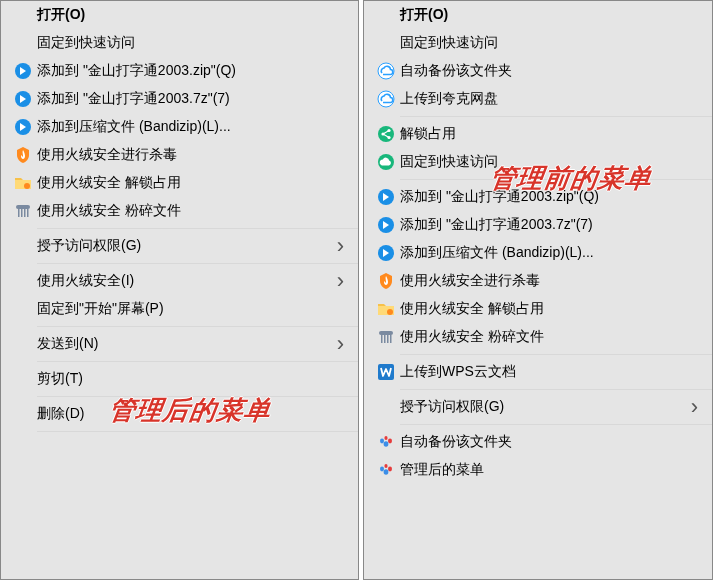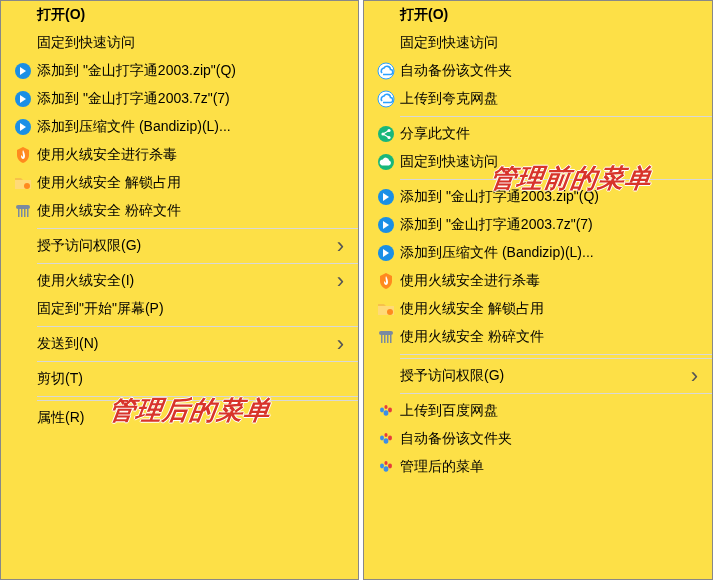--- a/index.html
+++ b/index.html
@@ -10,21 +10,21 @@
     background: #fff;
     font-family: "Microsoft YaHei", "Segoe UI", sans-serif;
     font-size: 14px;
     color: #000;
     display: flex;
     gap: 4px;
     position: relative;
   }
   .menu {
     border: 1px solid #888;
-    background: #fde047;
+    background: #e5e5e5;
     position: relative;
     overflow: hidden;
   }
   .menu-left { width: 357px; height: 578px; }
   .menu-right { width: 348px; height: 578px; }
   .item {
     display: flex;
     align-items: center;
     height: 28px;
     padding: 0 8px 0 8px;
@@ -177,25 +177,25 @@
       <div class="gutter"></div>
       <span class="label">发送到(N)</span>
       <span class="chev" style="font-size: 22px;">›</span>
     </div>
     <div class="sep"></div>
     <div class="item">
       <div class="gutter"></div>
       <span class="label">剪切(T)</span>
     </div>
     <div class="sep"></div>
-    <div class="sep"></div>
-    <div class="item">
-      <div class="gutter"></div>
-      <span class="label">属性(R)</span>
-    </div>
+    <div class="item">
+      <div class="gutter"></div>
+      <span class="label">删除(D)</span>
+    </div>
+    <div class="sep"></div>
     <div class="overlay ov-left">管理后的菜单</div>
   </div>
 <div class="menu menu-right" id="menu-right">
 
 <div class="item bold">
       <div class="gutter"></div>
       <span class="label">打开(O)</span>
     </div>
     <div class="item">
       <div class="gutter"></div>
@@ -229,21 +229,21 @@
         <span class="icon">
           <svg viewBox="0 0 18 18" width="18" height="18">
             <circle cx="9" cy="9" r="8" fill="#18b77b"></circle>
             <circle cx="6" cy="9" r="1.6" fill="#fff"></circle>
             <circle cx="12" cy="5.5" r="1.6" fill="#fff"></circle>
             <circle cx="12" cy="12.5" r="1.6" fill="#fff"></circle>
             <path d="M6 9 L12 5.5 M6 9 L12 12.5" stroke="#fff" stroke-width="1.2"></path>
           </svg>
         </span>
       </div>
-      <span class="label">分享此文件</span>
+      <span class="label">解锁占用</span>
     </div>
     <div class="item">
       <div class="gutter">
         <span class="icon">
           <svg viewBox="0 0 18 18" width="18" height="18">
             <circle cx="9" cy="9" r="8" fill="#18b77b"></circle>
             <path d="M4 12 a3 3 0 0 1 1.8 -5.5 a3.4 3.4 0 0 1 6.4 1 a2.6 2.6 0 0 1 -0.2 5 H5" fill="#fff"></path>
           </svg>
         </span>
       </div>
@@ -314,60 +314,58 @@
             <rect x="4" y="7" width="1.5" height="8" fill="#7a8aa0"></rect>
             <rect x="7" y="7" width="1.5" height="8" fill="#7a8aa0"></rect>
             <rect x="10" y="7" width="1.5" height="8" fill="#7a8aa0"></rect>
             <rect x="13" y="7" width="1.5" height="8" fill="#7a8aa0"></rect>
           </svg>
         </span>
       </div>
       <span class="label">使用火绒安全 粉碎文件</span>
     </div>
     <div class="sep"></div>
+    <div class="item">
+      <div class="gutter">
+        <span class="icon">
+          <svg viewBox="0 0 18 18" width="18" height="18">
+            <rect x="1" y="1" width="16" height="16" rx="2" fill="#1f7acc"></rect>
+            <path d="M4 5 L6 13 L9 6 L12 13 L14 5" fill="none" stroke="#fff" stroke-width="1.8" stroke-linejoin="round"></path>
+          </svg>
+        </span>
+      </div>
+      <span class="label">上传到WPS云文档</span>
+    </div>
     <div class="sep"></div>
     <div class="item">
       <div class="gutter"></div>
       <span class="label">授予访问权限(G)</span>
       <span class="chev" style="font-size: 22px;">›</span>
     </div>
     <div class="sep"></div>
     <div class="item">
       <div class="gutter">
         <span class="icon">
           <svg viewBox="0 0 18 18" width="18" height="18">
             <ellipse cx="5" cy="8" rx="2" ry="2.4" fill="#3c8ee8"></ellipse>
             <ellipse cx="13" cy="8" rx="2" ry="2.4" fill="#e63c3c"></ellipse>
             <ellipse cx="9" cy="11" rx="2.4" ry="2.8" fill="#3c8ee8"></ellipse>
             <ellipse cx="9" cy="5" rx="1.6" ry="2" fill="#e63c3c"></ellipse>
           </svg>
         </span>
       </div>
-      <span class="label">上传到百度网盘</span>
+      <span class="label">自动备份该文件夹</span>
     </div>
     <div class="item">
       <div class="gutter">
         <span class="icon">
           <svg viewBox="0 0 18 18" width="18" height="18">
             <ellipse cx="5" cy="8" rx="2" ry="2.4" fill="#3c8ee8"></ellipse>
             <ellipse cx="13" cy="8" rx="2" ry="2.4" fill="#e63c3c"></ellipse>
             <ellipse cx="9" cy="11" rx="2.4" ry="2.8" fill="#3c8ee8"></ellipse>
             <ellipse cx="9" cy="5" rx="1.6" ry="2" fill="#e63c3c"></ellipse>
           </svg>
         </span>
       </div>
-      <span class="label">自动备份该文件夹</span>
-    </div>
-    <div class="item">
-      <div class="gutter">
-        <span class="icon">
-          <svg viewBox="0 0 18 18" width="18" height="18">
-            <ellipse cx="5" cy="8" rx="2" ry="2.4" fill="#3c8ee8"></ellipse>
-            <ellipse cx="13" cy="8" rx="2" ry="2.4" fill="#e63c3c"></ellipse>
-            <ellipse cx="9" cy="11" rx="2.4" ry="2.8" fill="#3c8ee8"></ellipse>
-            <ellipse cx="9" cy="5" rx="1.6" ry="2" fill="#e63c3c"></ellipse>
-          </svg>
-        </span>
-      </div>
       <span class="label">管理后的菜单</span>
     </div>
     <div class="overlay ov-right">管理前的菜单</div>
   </div>
 
 </body></html>

